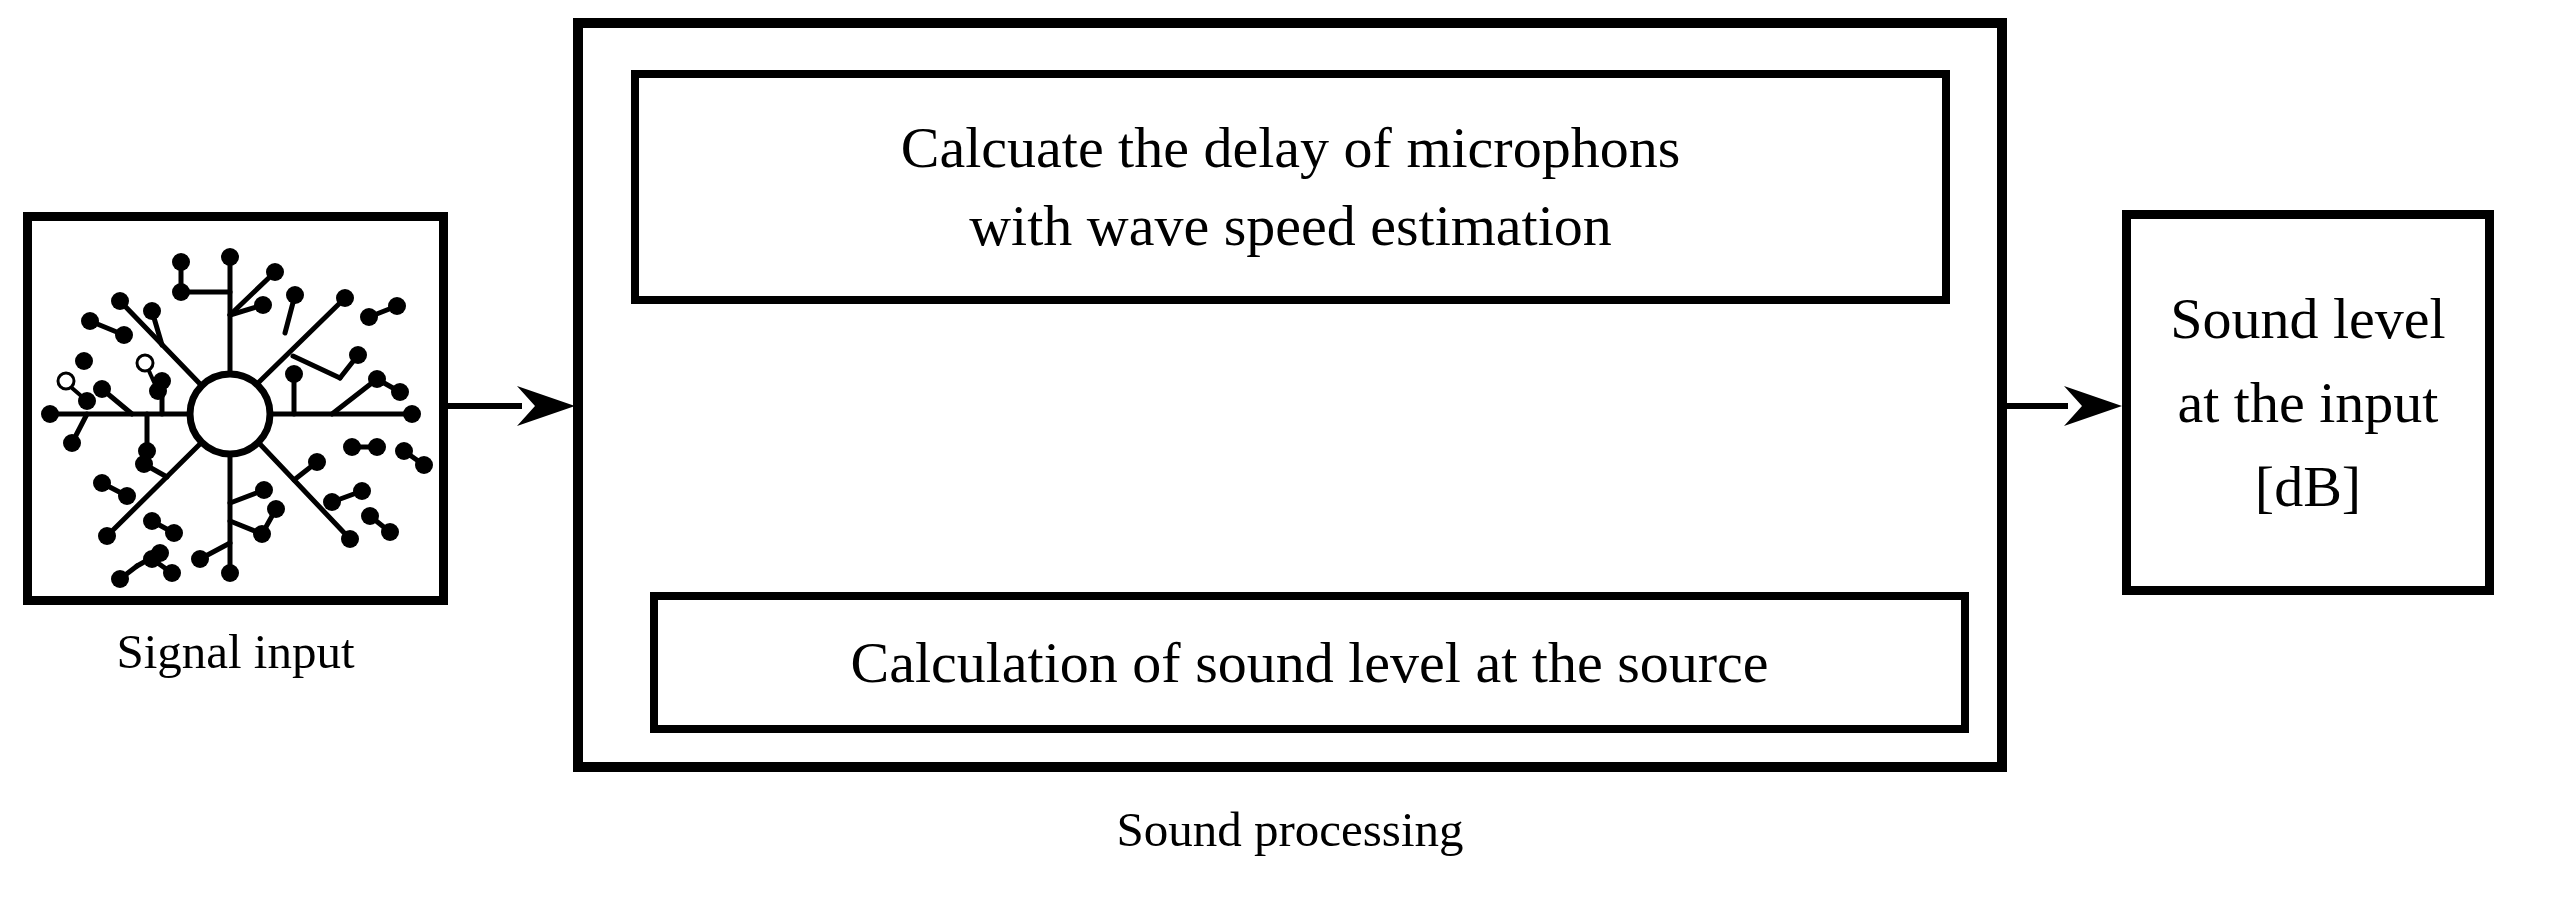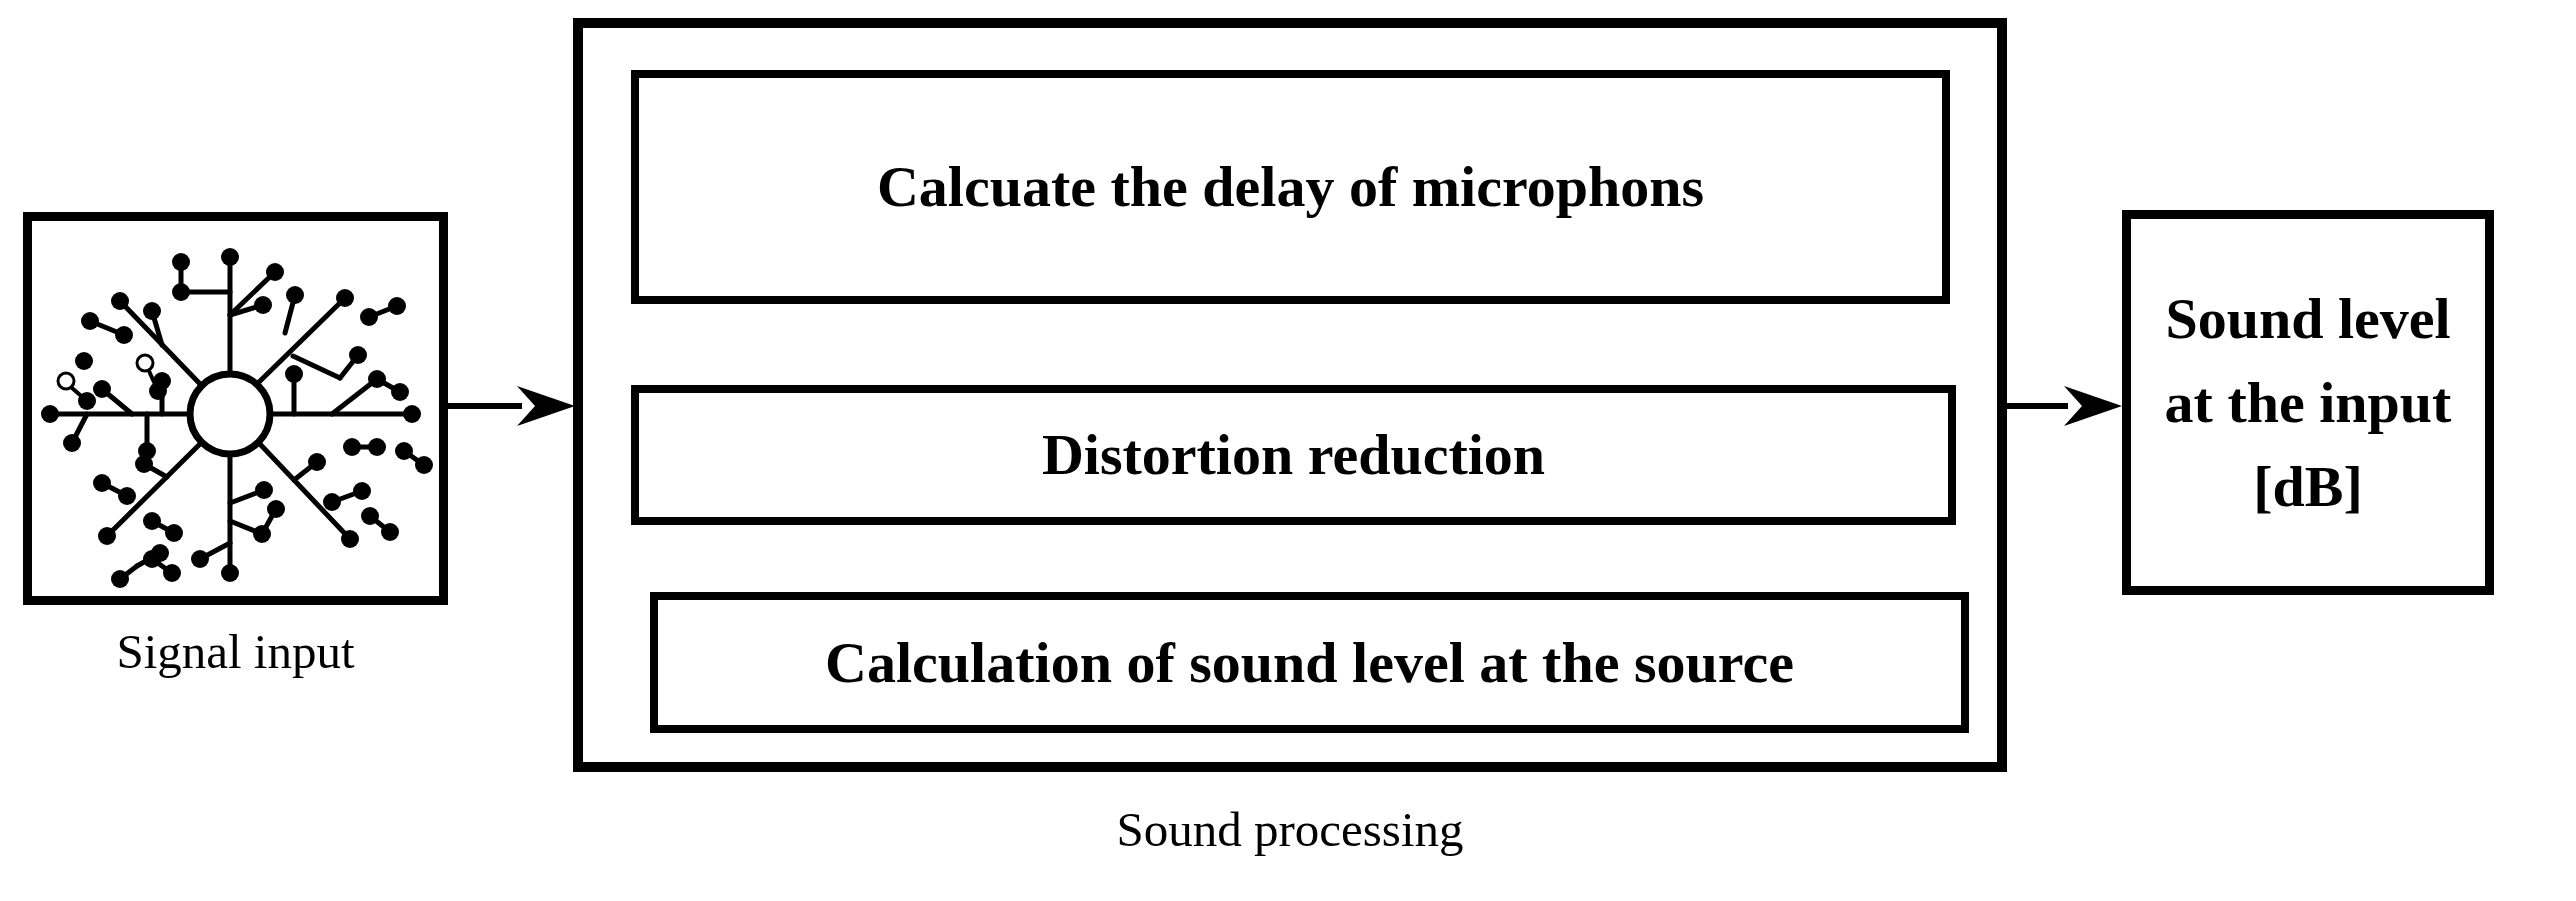--- a/index.html
+++ b/index.html
@@ -15,21 +15,20 @@
   .box {
     position: absolute;
     box-sizing: border-box;
     background: #ffffff;
     border: 8px solid #000000;
     display: flex;
     flex-direction: column;
     align-items: center;
     justify-content: center;
     text-align: center;
-    font-weight: bold;
   }
   .input-box   { left: 23px;  top: 212px; width: 425px;  height: 393px; border-width: 9px; }
   .proc-box    { left: 573px; top: 18px;  width: 1434px; height: 754px; border-width: 10px; }
   .step1       { left: 631px; top: 70px;  width: 1319px; height: 234px; font-size: 58px; line-height: 78px; }
   .step2       { left: 631px; top: 385px; width: 1325px; height: 140px; font-size: 58px; line-height: 70px; }
   .step3       { left: 631px; top: 592px; width: 1319px; height: 141px; font-size: 58px; line-height: 70px; margin-left: 19px; }
   .output-box  { left: 2122px; top: 210px; width: 372px; height: 385px; border-width: 9px;
                  font-size: 58px; line-height: 84px; }
   .diagram-label {
     position: absolute;
@@ -184,25 +183,23 @@
       </g>
     </svg>
   </div>
 
   <div class="diagram-label input-label">Signal input</div>
 
   <div class="box proc-box"></div>
 
   <div class="box step1">
     <div>Calcuate the delay of microphons</div>
-  </div>
-
-  <div class="box step2">
-    <div>Distortion reduction</div>
-  </div>
+    <div>with wave speed estimation</div>
+  </div>
+
 
   <div class="box step3">
     <div>Calculation of sound level at the source</div>
   </div>
 
   <div class="diagram-label proc-label">Sound processing</div>
 
   <div class="box output-box">
     <div>Sound level</div>
     <div>at the input</div>

